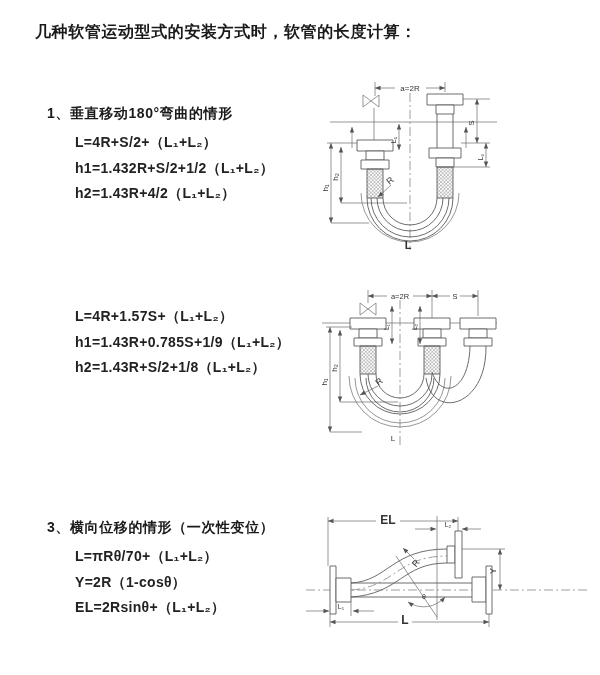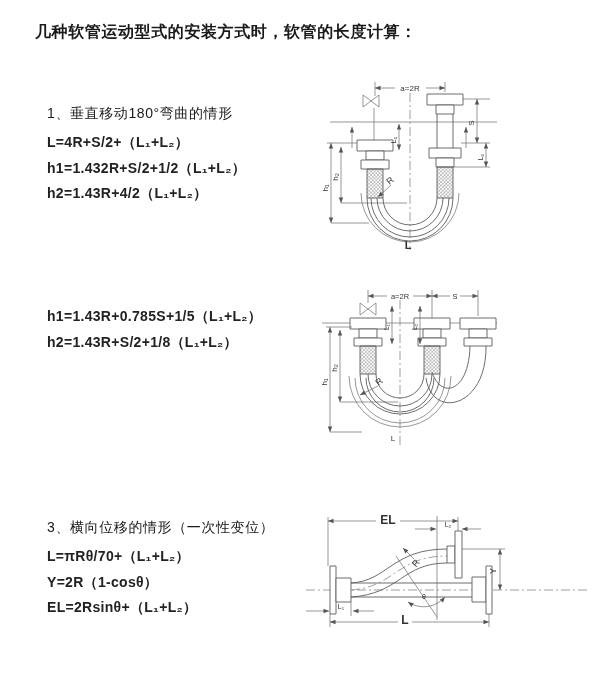--- a/index.html
+++ b/index.html
@@ -8,22 +8,22 @@
     font-family:"Liberation Sans",sans-serif;color:#1c1c1c;overflow:hidden;
   }
   .doc-title{
     position:absolute;left:35px;top:22px;font-size:16px;font-weight:bold;
     letter-spacing:0.6px;color:#1a1a1a;white-space:nowrap;
   }
   .section{position:absolute;left:47px;}
   #sec1{top:105px}
   #sec2{top:304px}
   #sec3{top:519px}
-  .heading{font-size:14px;font-weight:normal;letter-spacing:0.6px;margin:0 0 7px 0;color:#1a1a1a;white-space:nowrap;}
-  .formula{font-size:14px;font-weight:bold;letter-spacing:0.3px;
+  .heading{font-size:14px;font-weight:bold;letter-spacing:0.6px;margin:0 0 7px 0;color:#1a1a1a;white-space:nowrap;}
+  .formula{font-size:14px;font-weight:bold;letter-spacing:0.3px;margin-left:28px;
     line-height:25.5px;color:#222;white-space:nowrap;}
   .diagram{position:absolute;}
   #dia1{left:320px;top:75px;width:180px;height:180px;}
   #dia2{left:315px;top:288px;width:185px;height:168px;}
   #dia3{left:300px;top:508px;width:295px;height:138px;}
   svg{display:block;}
   svg line, svg path, svg rect, svg polygon{vector-effect:non-scaling-stroke;}
   .ln{stroke:#5c5c5c;stroke-width:0.9;fill:none;}
   .thin{stroke:#6a6a6a;stroke-width:0.7;fill:none;}
   .cl{stroke:#777;stroke-width:0.7;fill:none;stroke-dasharray:9 3 2 3;}
@@ -37,21 +37,22 @@
 <div class="doc-title">几种软管运动型式的安装方式时，软管的长度计算：</div>
 
 <div class="section" id="sec1">
   <div class="heading">1、垂直移动180°弯曲的情形</div>
   <div class="formula">L=4R+S/2+（L₁+L₂）</div>
   <div class="formula">h1=1.432R+S/2+1/2（L₁+L₂）</div>
   <div class="formula">h2=1.43R+4/2（L₁+L₂）</div>
 </div>
 
 <div class="section" id="sec2">
-  <div class="formula">h1=1.43R+0.785S+1/5（L₁+L₂）</div>
+  <div class="formula">L=4R+1.57S+（L₁+L₂）</div>
+  <div class="formula">h1=1.43R+0.785S+1/9（L₁+L₂）</div>
   <div class="formula">h2=1.43R+S/2+1/8（L₁+L₂）</div>
 </div>
 
 <div class="section" id="sec3">
   <div class="heading">3、横向位移的情形（一次性变位）</div>
   <div class="formula">L=πRθ/70+（L₁+L₂）</div>
   <div class="formula">Y=2R（1-cosθ）</div>
   <div class="formula">EL=2Rsinθ+（L₁+L₂）</div>
 </div>
 

